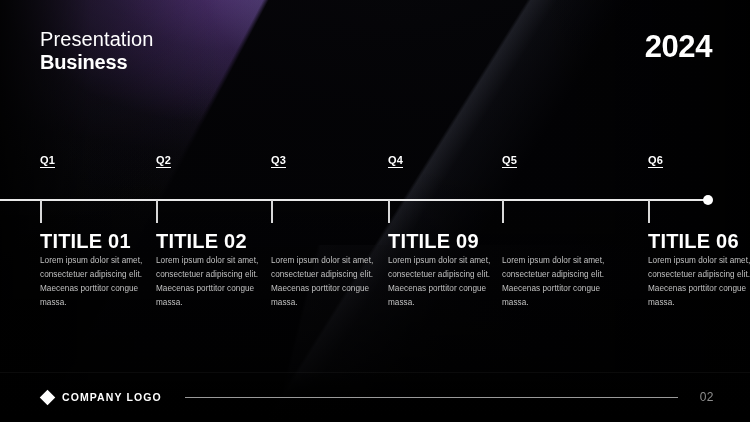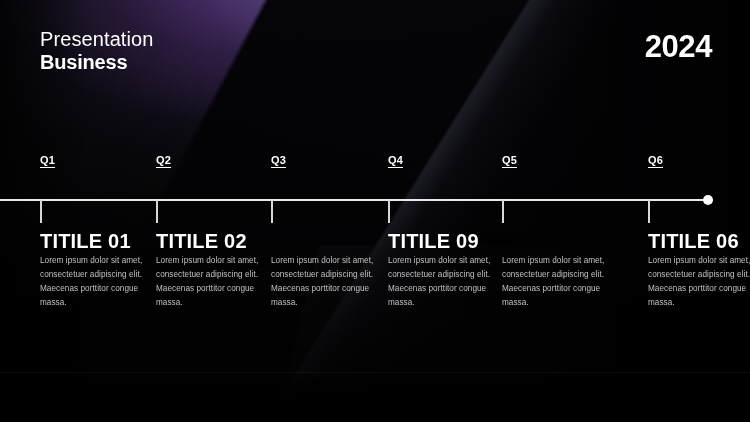--- a/index.html
+++ b/index.html
@@ -287,15 +287,21 @@
     <div class="col" style="left:648px;">
       <span class="q-label">Q6</span>
       <div class="tick"></div>
       <div class="col-title">TITILE 06</div>
       <div class="col-body">Lorem ipsum dolor sit amet, consectetuer adipiscing elit. Maecenas porttitor congue massa.</div>
     </div>
   </div>
 
   <div class="footer">
     <div class="footer-topline"></div>
+    <div class="footer-row">
+      <div class="diamond"></div>
+      <div class="logo-text">COMPANY LOGO</div>
+      <div class="footer-rule"></div>
+      <div class="page-num">02</div>
+    </div>
   </div>
 
 </div>
 
 </body></html>

